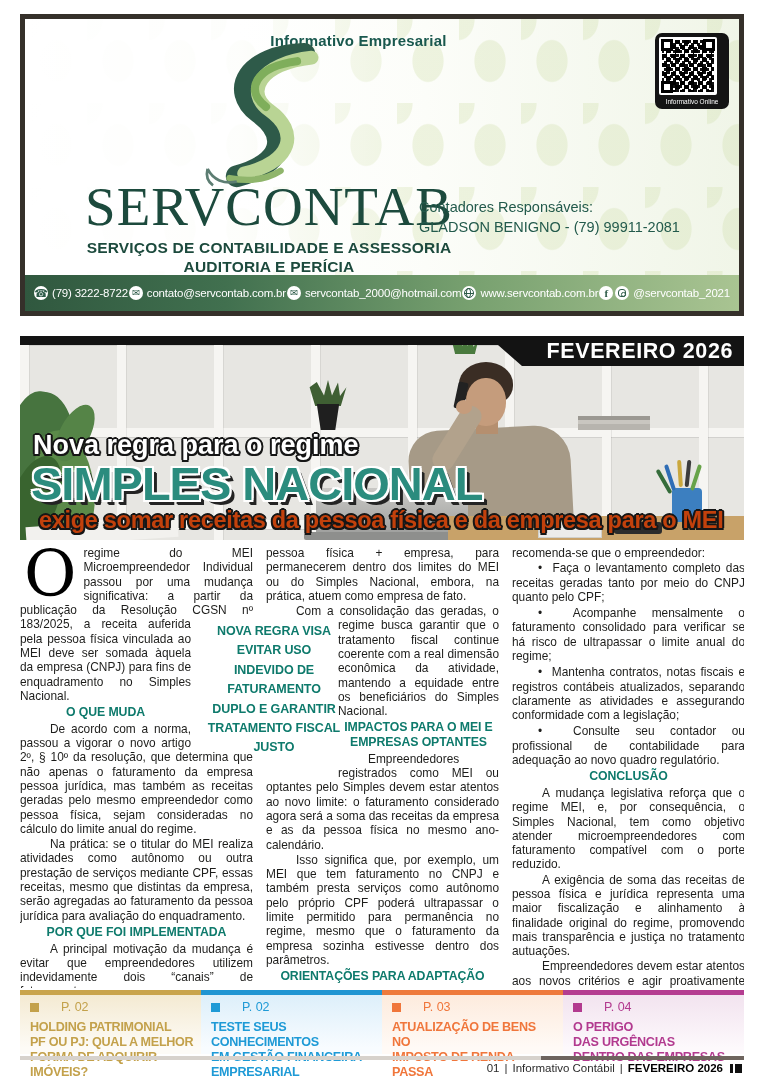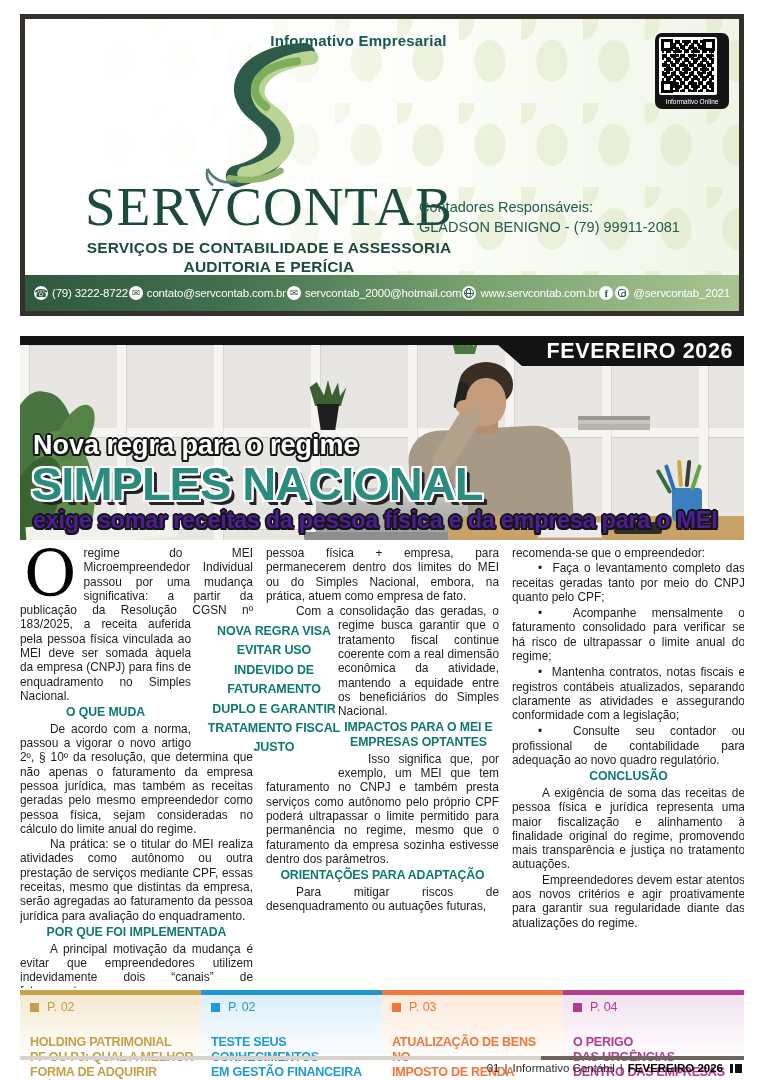--- a/index.html
+++ b/index.html
@@ -97,21 +97,21 @@
   .edition span{color:#fff;font-weight:bold;font-size:21.5px;letter-spacing:.6px;padding-right:11px;}
 
   .hl{position:absolute;z-index:4;font-weight:bold;white-space:nowrap;}
   .hl-kicker{left:13px;top:94px;font-size:27px;color:#fff;
     text-shadow:-2px 0 0 #161616,2px 0 0 #161616,0 -2px 0 #161616,0 2px 0 #161616,
       -1.5px -1.5px 0 #161616,1.5px 1.5px 0 #161616,-1.5px 1.5px 0 #161616,1.5px -1.5px 0 #161616;}
   .hl-title{left:11px;top:120px;font-size:47px;letter-spacing:-1px;color:#2b8c7e;
     text-shadow:-2px 0 0 #fff,2px 0 0 #fff,0 -2px 0 #fff,0 2px 0 #fff,
       -2px -2px 0 #fff,2px 2px 0 #fff,-2px 2px 0 #fff,2px -2px 0 #fff,
       4px 4px 0 #242424,5px 5px 0 #242424;}
-  .hl-sub{left:13px;top:171px;font-size:23.5px;letter-spacing:-.3px;color:#4c1d95;
+  .hl-sub{left:19px;top:171px;font-size:23.5px;letter-spacing:-.3px;color:#c2410c;
     text-shadow:-2px 0 0 #161616,2px 0 0 #161616,0 -2px 0 #161616,0 2px 0 #161616,
       -1.5px -1.5px 0 #161616,1.5px 1.5px 0 #161616,-1.5px 1.5px 0 #161616,1.5px -1.5px 0 #161616;text-align:center;}
 
   
   .article{position:absolute;left:20px;top:546px;width:724px;height:442px;overflow:hidden;}
   .cols{display:flex;gap:13px;}
   .col{width:233px;flex:0 0 233px;font-size:11.9px;line-height:1.2;text-align:justify;}
   .para{margin:0 0 1px;}
   .ind{text-indent:30px;}
   .bullet{text-indent:26px;margin-bottom:2px;}
@@ -124,21 +124,21 @@
   .pullquote{position:absolute;left:187px;top:76px;width:134px;text-align:center;
     color:#0e7a6c;font-weight:bold;font-size:12.5px;line-height:1.55;letter-spacing:-.1px;}
 
   
   .teasers{position:absolute;left:20px;top:990px;width:724px;height:64px;display:flex;}
   .teaser{flex:1;border-top:5px solid;padding:5px 6px 0 10px;box-sizing:border-box;}
   .t1{border-color:#c9a44c;color:#c3a14b;background:linear-gradient(180deg,#f4ead2,#fdfbf6 90%);}
   .t2{border-color:#2095d2;color:#1e9ad6;background:linear-gradient(180deg,#ddeffa,#f8fcff 90%);}
   .t3{border-color:#ee7a3c;color:#f0763b;background:linear-gradient(180deg,#fdebdd,#fffaf6 90%);}
   .t4{border-color:#b43c90;color:#b23a8f;background:linear-gradient(180deg,#f2e3ef,#fdf9fc 90%);}
-  .t-page{font-size:12.5px;display:flex;gap:8px;align-items:center;margin-bottom:21px;}
+  .t-page{font-size:12.5px;display:flex;gap:22px;align-items:center;margin-bottom:6px;}
   .sw{width:9px;height:9px;background:currentColor;display:inline-block;}
   .t-text{font-weight:bold;font-size:12.6px;line-height:1.18;white-space:pre-line;letter-spacing:-.3px;}
   .footer-divider{position:absolute;left:20px;top:1056px;width:724px;height:4px;
     background:linear-gradient(90deg,#d7d2cc 0 72%,#6e645e 72%);}
   .footer{position:absolute;right:22px;top:1062px;font-size:11.5px;color:#2b2b2b;
     display:flex;align-items:center;gap:5px;}
   .footer b{color:#000;}
   .fbars{display:inline-flex;align-items:center;gap:2px;margin-left:2px;}
   .fbars i{display:inline-block;width:3px;height:9px;background:#111;}
   .fbars i:last-child{width:7px;}
@@ -259,32 +259,34 @@
         <h4 class="subhead">POR QUE FOI IMPLEMENTADA</h4>
         <p class="para ind">A principal motivação da mudança é evitar que empreendedores utilizem indevidamente dois “canais” de faturamento,</p>
       </div>
 
       <div class="col">
         <p class="para">pessoa física + empresa, para permanecerem dentro dos limites do MEI ou do Simples Nacional, embora, na prática, atuem como empresa de fato.</p>
         <p class="para ind">
           <span>Com a consolidação das geradas, o </span><span class="gap-l"></span><span>regime busca garantir que o tratamento fiscal continue coerente com a real dimensão econômica da atividade, mantendo a equidade entre os beneficiários do Simples Nacional.</span>
         </p>
         <h4 class="subhead left">IMPACTOS PARA O MEI E EMPRESAS OPTANTES</h4>
+        <p class="para ind">Empreendedores registrados como MEI ou optantes pelo Simples devem estar atentos ao novo limite: o faturamento considerado agora será a soma das receitas da empresa e as da pessoa física no mesmo ano-calendário.</p>
         <p class="para ind">Isso significa que, por exemplo, um MEI que tem faturamento no CNPJ e também presta serviços como autônomo pelo próprio CPF poderá ultrapassar o limite permitido para permanência no regime, mesmo que o faturamento da empresa sozinha estivesse dentro dos parâmetros.</p>
         <h4 class="subhead">ORIENTAÇÕES PARA ADAPTAÇÃO</h4>
         <p class="para ind">Para mitigar riscos de desenquadramento ou autuações futuras,</p>
       </div>
 
       <div class="col">
         <p class="para">recomenda-se que o empreendedor:</p>
         <p class="para bullet">•&nbsp;&nbsp;Faça o levantamento completo das receitas geradas tanto por meio do CNPJ quanto pelo CPF;</p>
         <p class="para bullet">•&nbsp;&nbsp;Acompanhe mensalmente o faturamento consolidado para verificar se há risco de ultrapassar o limite anual do regime;</p>
         <p class="para bullet">•&nbsp;&nbsp;Mantenha contratos, notas fiscais e registros contábeis atualizados, separando claramente as atividades e assegurando conformidade com a legislação;</p>
         <p class="para bullet">•&nbsp;&nbsp;Consulte seu contador ou profissional de contabilidade para adequação ao novo quadro regulatório.</p>
         <h4 class="subhead">CONCLUSÃO</h4>
+        <p class="para ind">A mudança legislativa reforça que o regime MEI, e, por consequência, o Simples Nacional, tem como objetivo atender microempreendedores com faturamento compatível com o porte reduzido.</p>
         <p class="para ind">A exigência de soma das receitas de pessoa física e jurídica representa uma maior fiscalização e alinhamento à finalidade original do regime, promovendo mais transparência e justiça no tratamento autuações.</p>
         <p class="para ind">Empreendedores devem estar atentos aos novos critérios e agir proativamente para garantir sua regularidade diante das atualizações do regime.</p>
       </div>
     </div>
     <div class="pullquote">NOVA REGRA VISA EVITAR USO INDEVIDO DE FATURAMENTO DUPLO E GARANTIR TRATAMENTO FISCAL JUSTO</div>
   </div>
 
   <div class="teasers">
     <div class="teaser t1">
       <div class="t-page">

